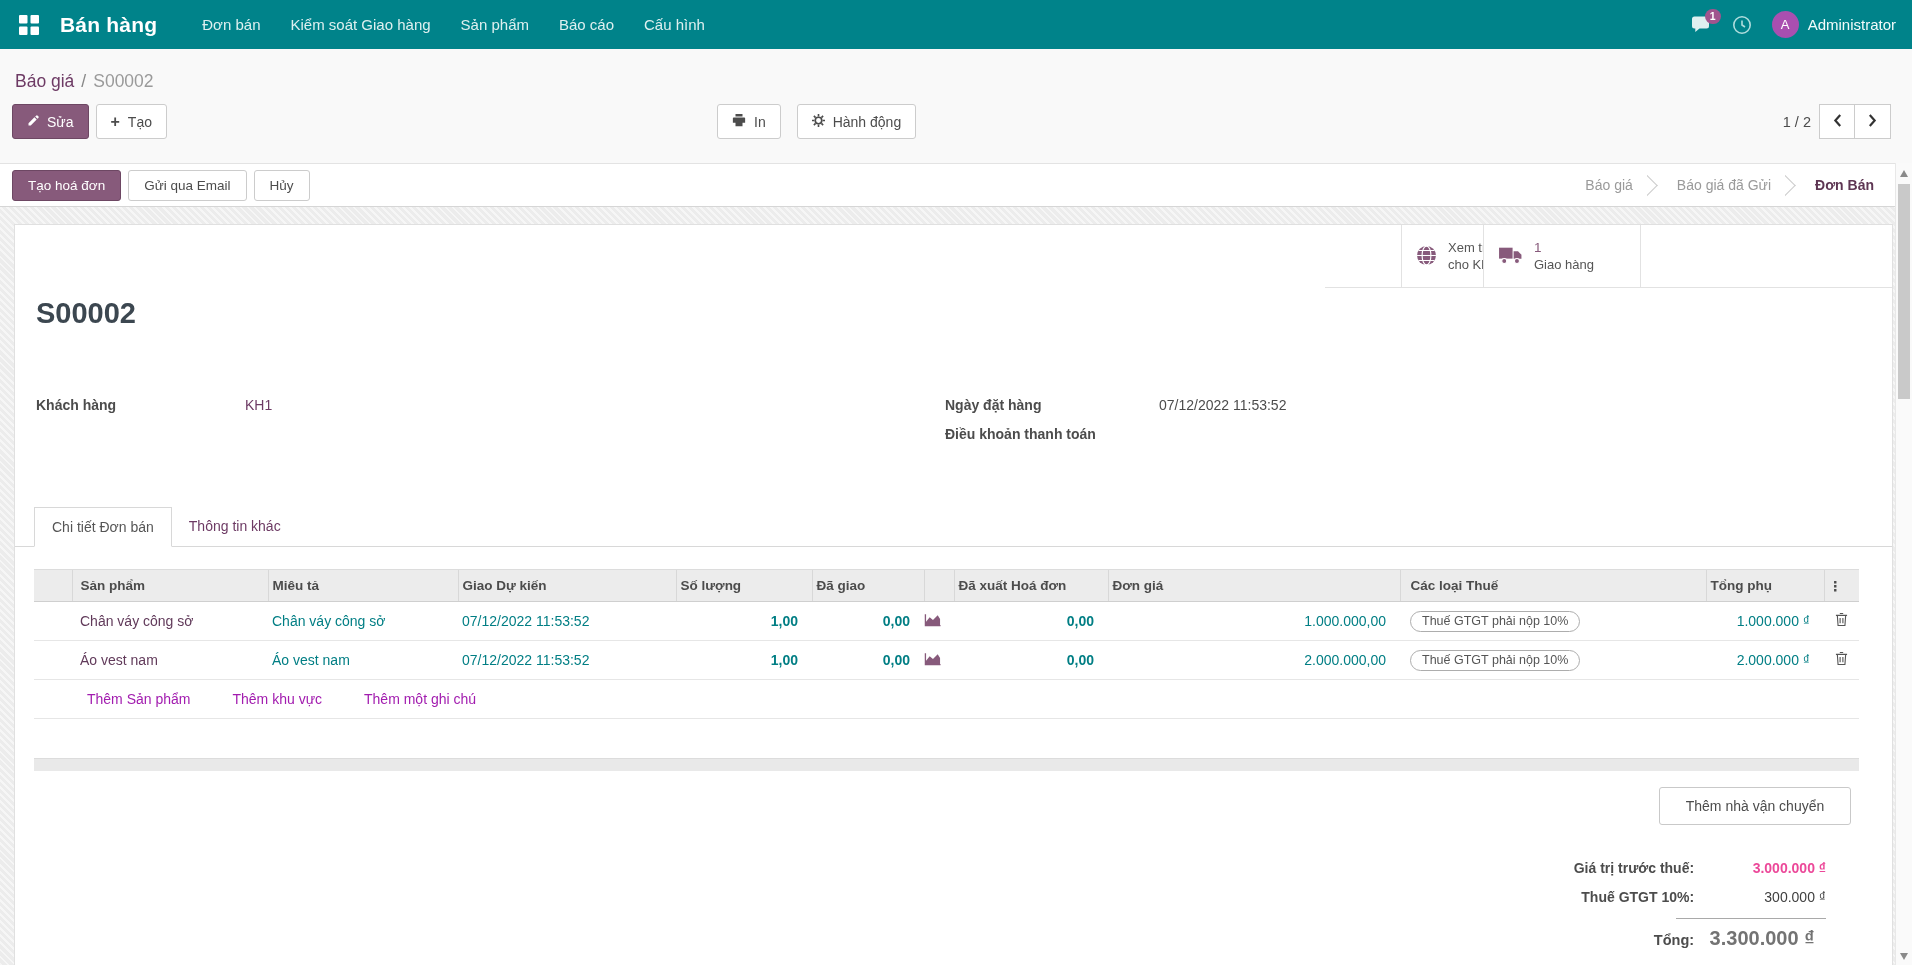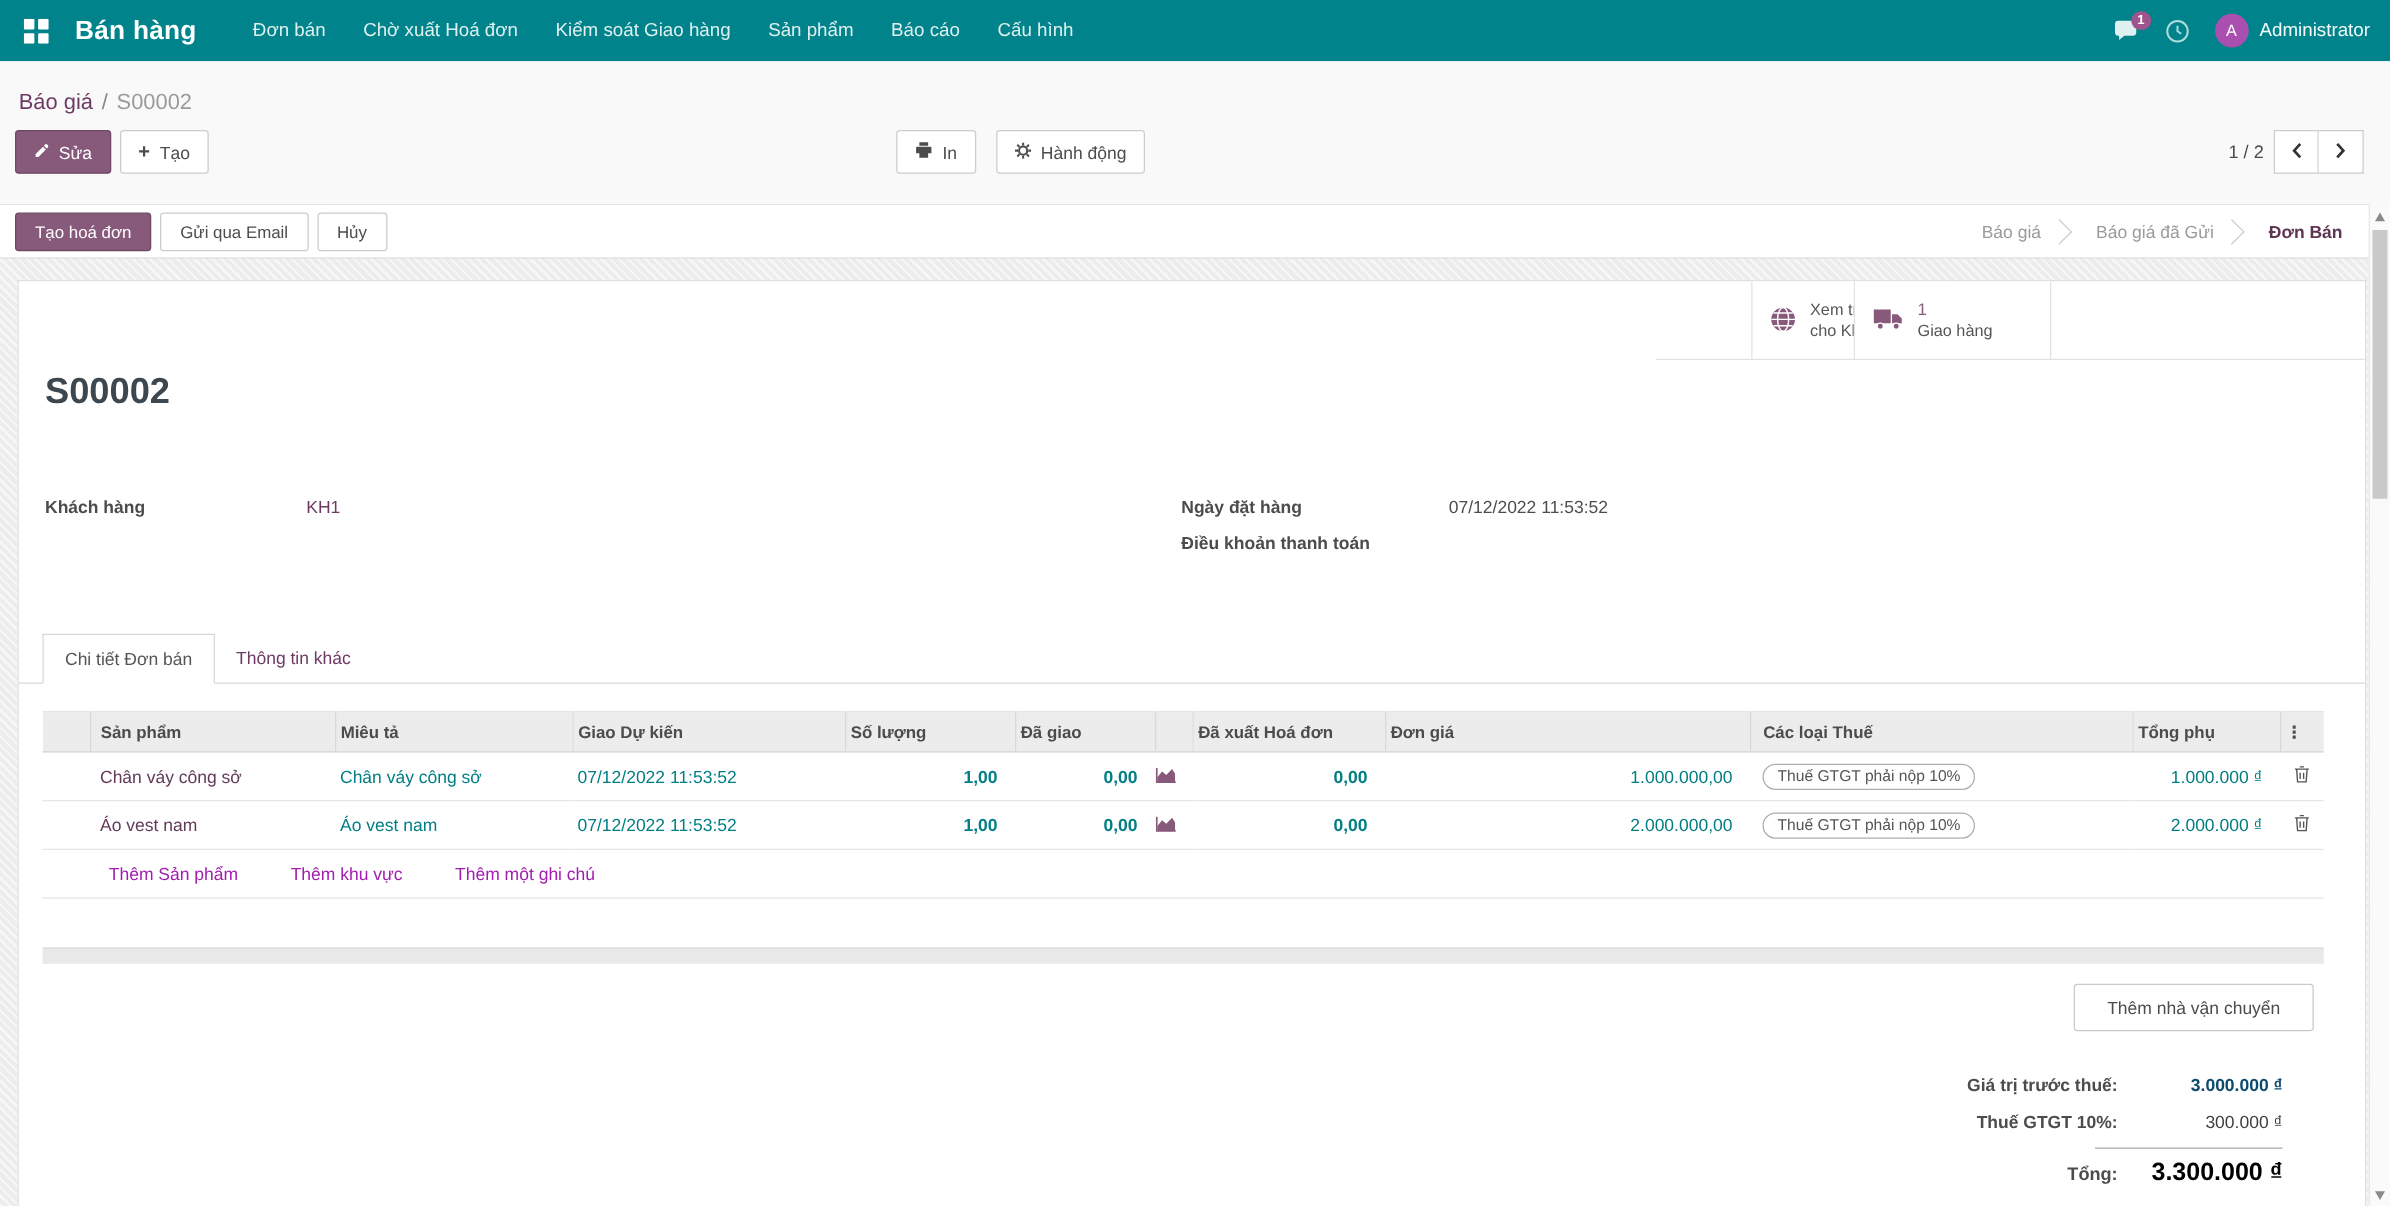--- a/index.html
+++ b/index.html
@@ -98,25 +98,25 @@
   .add-link { color:#a21caf; font-size:14px; cursor:pointer; }
 
   .gray-strip { position:absolute; top:533px; left:19px; width:1825px; height:13px; background:#e9e9e9; border-top:1px solid #dcdcdc; }
 
   
   .o-totals { position:absolute; top:562px; right:41px; width:430px; text-align:right; }
   .ship-btn { height:38px; width:192px; font-size:14px; border:1px solid #c9c9c9; margin-bottom:29px; }
   .trow { line-height:29px; padding-right:25px; }
   .tlabel { font-weight:bold; color:#4c4c4c; }
   .tvalue { display:inline-block; min-width:128px; text-align:right; color:#3f3f3f; }
-  .tvalue.bold { color:#0c4a6e; }
+  .tvalue.bold { color:#ec4899; }
   .total-sep { width:150px; border-top:1px solid #a9a9a9; margin:6px 25px 3px auto; }
   .grand { padding-right:25px; line-height:32px; }
   .grand .tlabel { font-size:14.5px; }
-  .grand-value { display:inline-block; min-width:128px; text-align:right; font-size:20px; font-weight:bold; color:#000000; }
+  .grand-value { display:inline-block; min-width:128px; text-align:center; font-size:20px; font-weight:bold; color:#737373; }
 
   
   .scrollbar { position:absolute; right:0; top:163px; width:17px; height:802px; background:#fafafa; border-left:1px solid #e8e8e8; z-index:9; }
   .sb-arrow-up { position:absolute; top:7px; left:4px; width:0; height:0; border-left:4.5px solid transparent; border-right:4.5px solid transparent; border-bottom:7px solid #8a8a8a; cursor:pointer; }
   .sb-arrow-down { position:absolute; bottom:5px; left:4px; width:0; height:0; border-left:4.5px solid transparent; border-right:4.5px solid transparent; border-top:7px solid #8a8a8a; cursor:pointer; }
   .sb-thumb { position:absolute; top:21px; left:2px; width:12px; height:215px; background:#c9c9c9; cursor:pointer; }
 </style>
 </head>
 <body>
 
@@ -129,21 +129,20 @@
             <rect x="0" y="0" width="8.5" height="8.5" rx="1"></rect>
             <rect x="11.5" y="0" width="8.5" height="8.5" rx="1"></rect>
             <rect x="0" y="11.5" width="8.5" height="8.5" rx="1"></rect>
             <rect x="11.5" y="11.5" width="8.5" height="8.5" rx="1"></rect>
           </g>
         </svg>
     </div>
     <div class="brand">Bán hàng</div>
     <div class="nav-menu">
       <div class="nav-item">Đơn bán</div>
-      <div class="nav-item">Chờ xuất Hoá đơn</div>
       <div class="nav-item">Kiểm soát Giao hàng</div>
       <div class="nav-item">Sản phẩm</div>
       <div class="nav-item">Báo cáo</div>
       <div class="nav-item">Cấu hình</div>
     </div>
     <div class="nav-right">
       <div class="nav-icon">
         <svg width="21" height="18" viewBox="0 0 21 18">
             <path d="M1 3a2.5 2.5 0 012.5-2.5h12A2.5 2.5 0 0118 3v7a2.5 2.5 0 01-2.5 2.5H8.5l-4.2 3.4v-3.4H3.5A2.5 2.5 0 011 10z" fill="#def0f0"></path>
           </svg>

